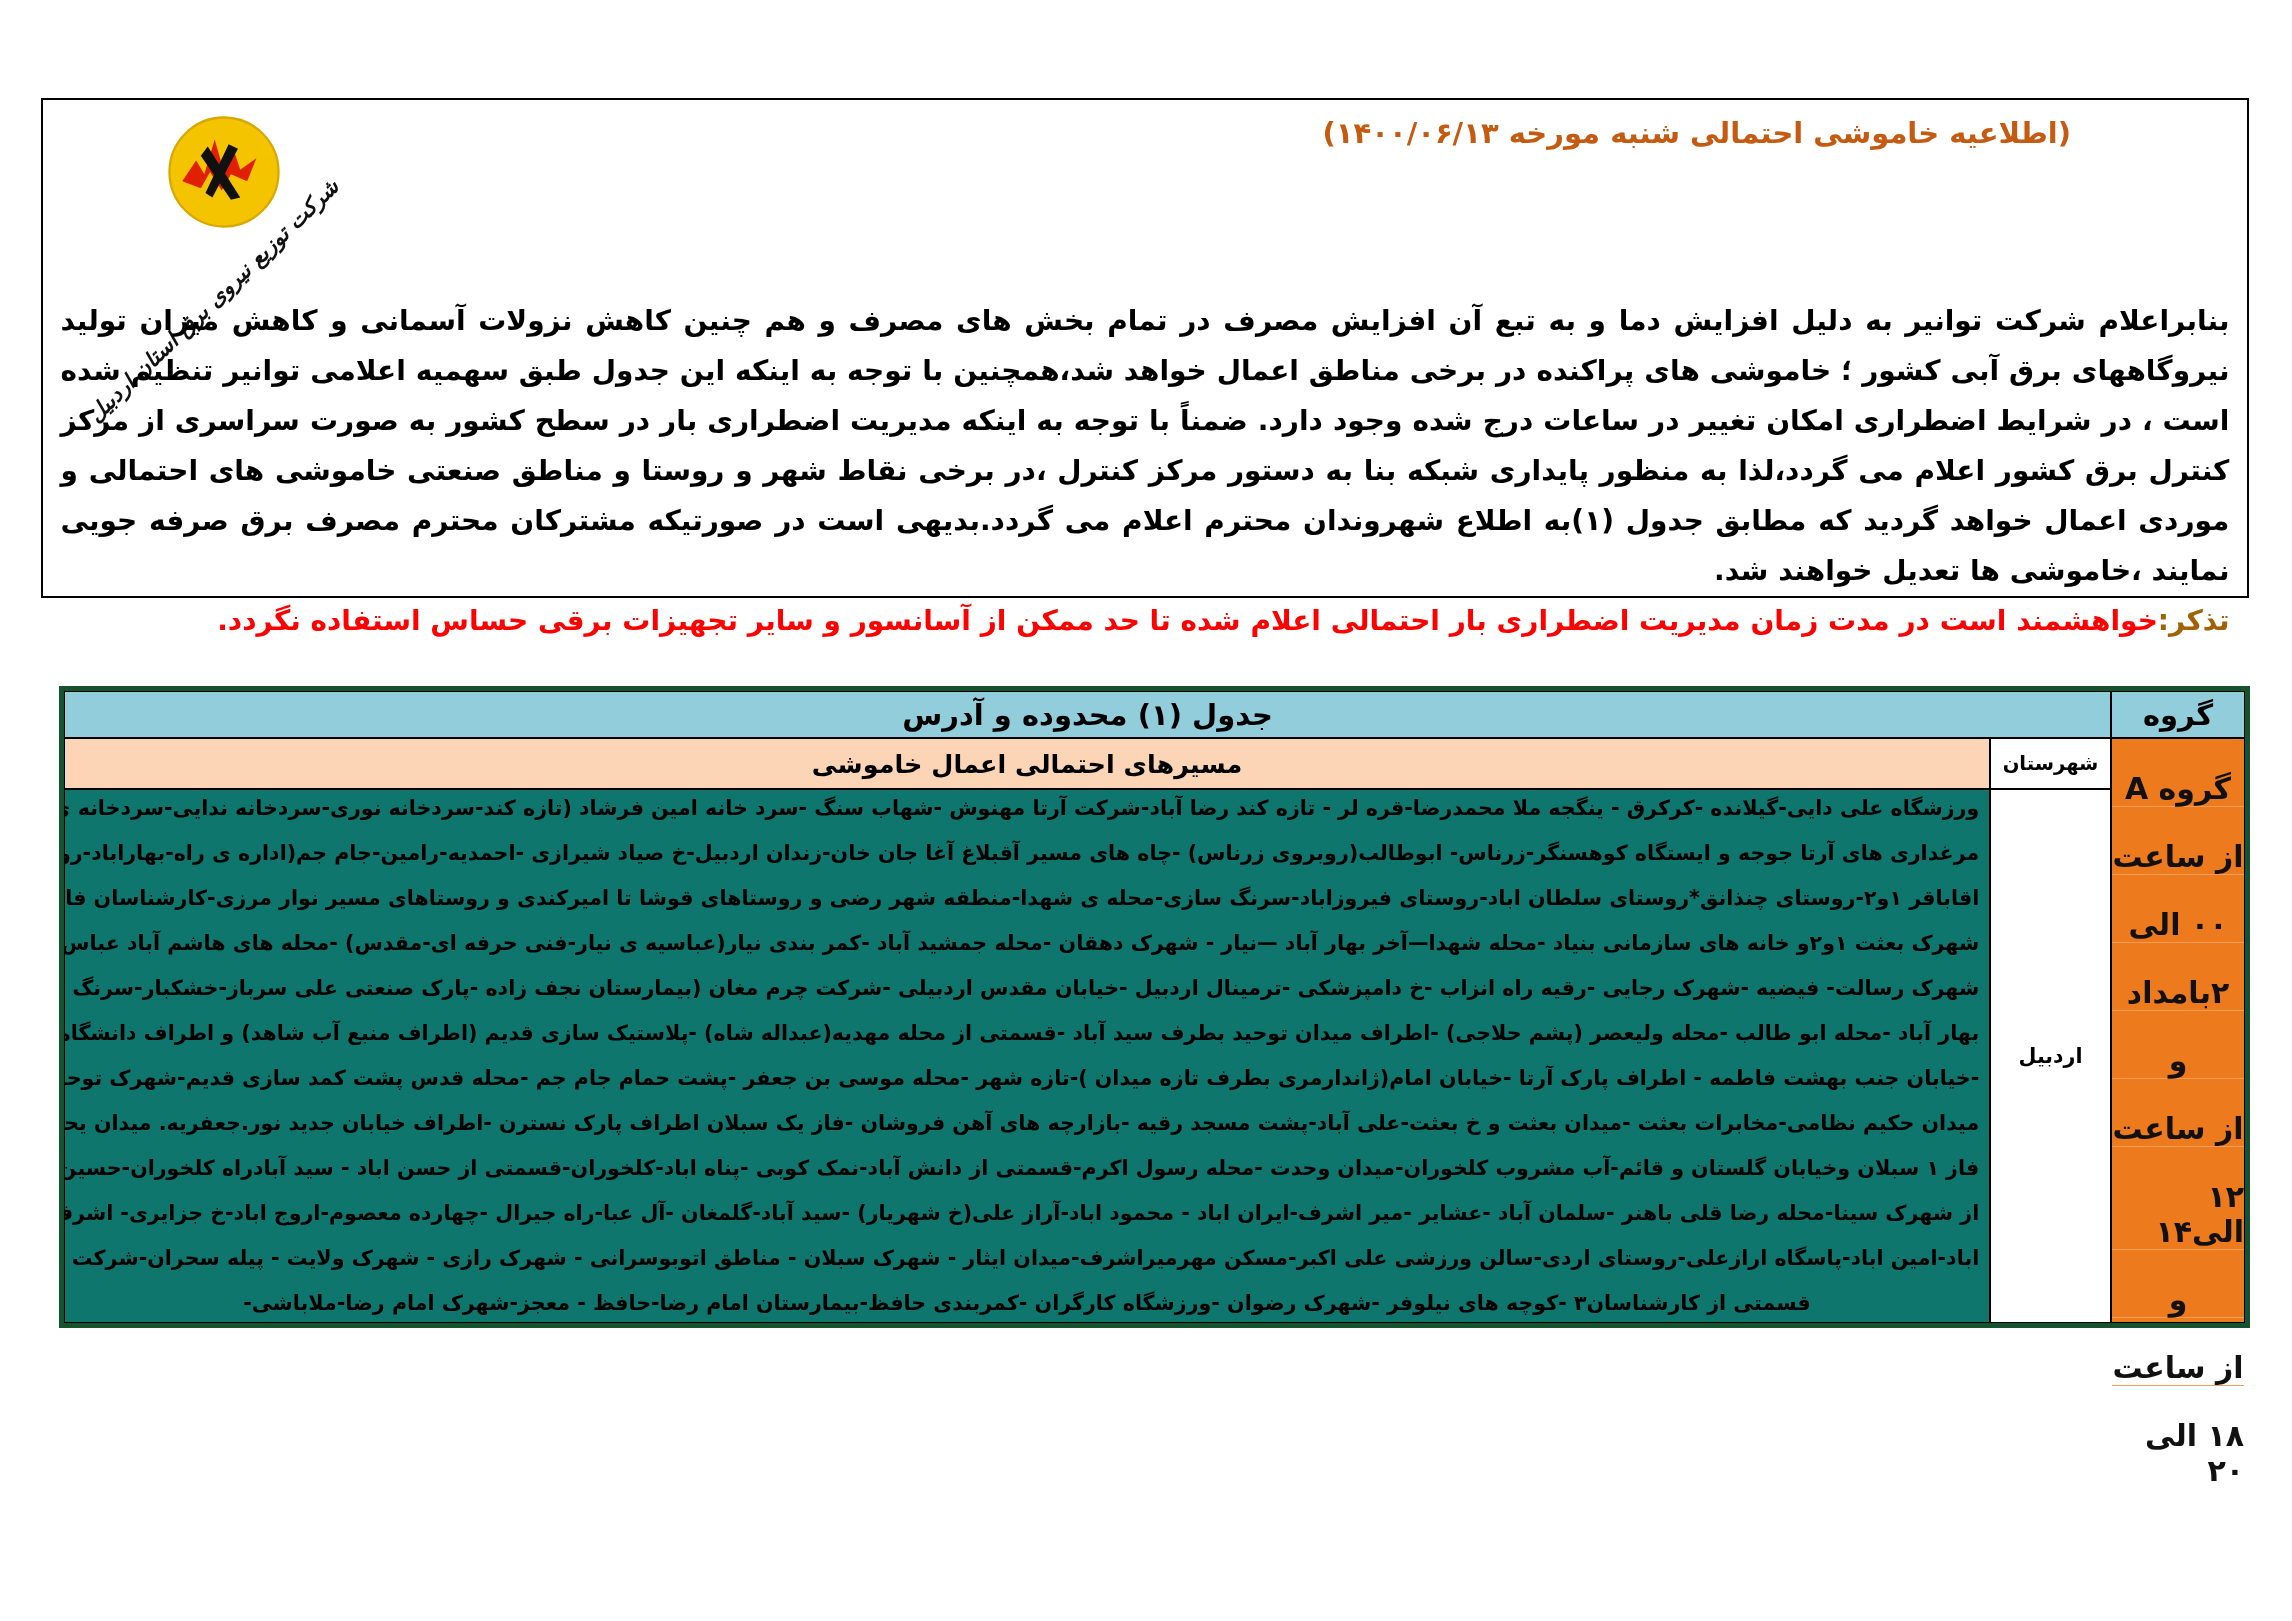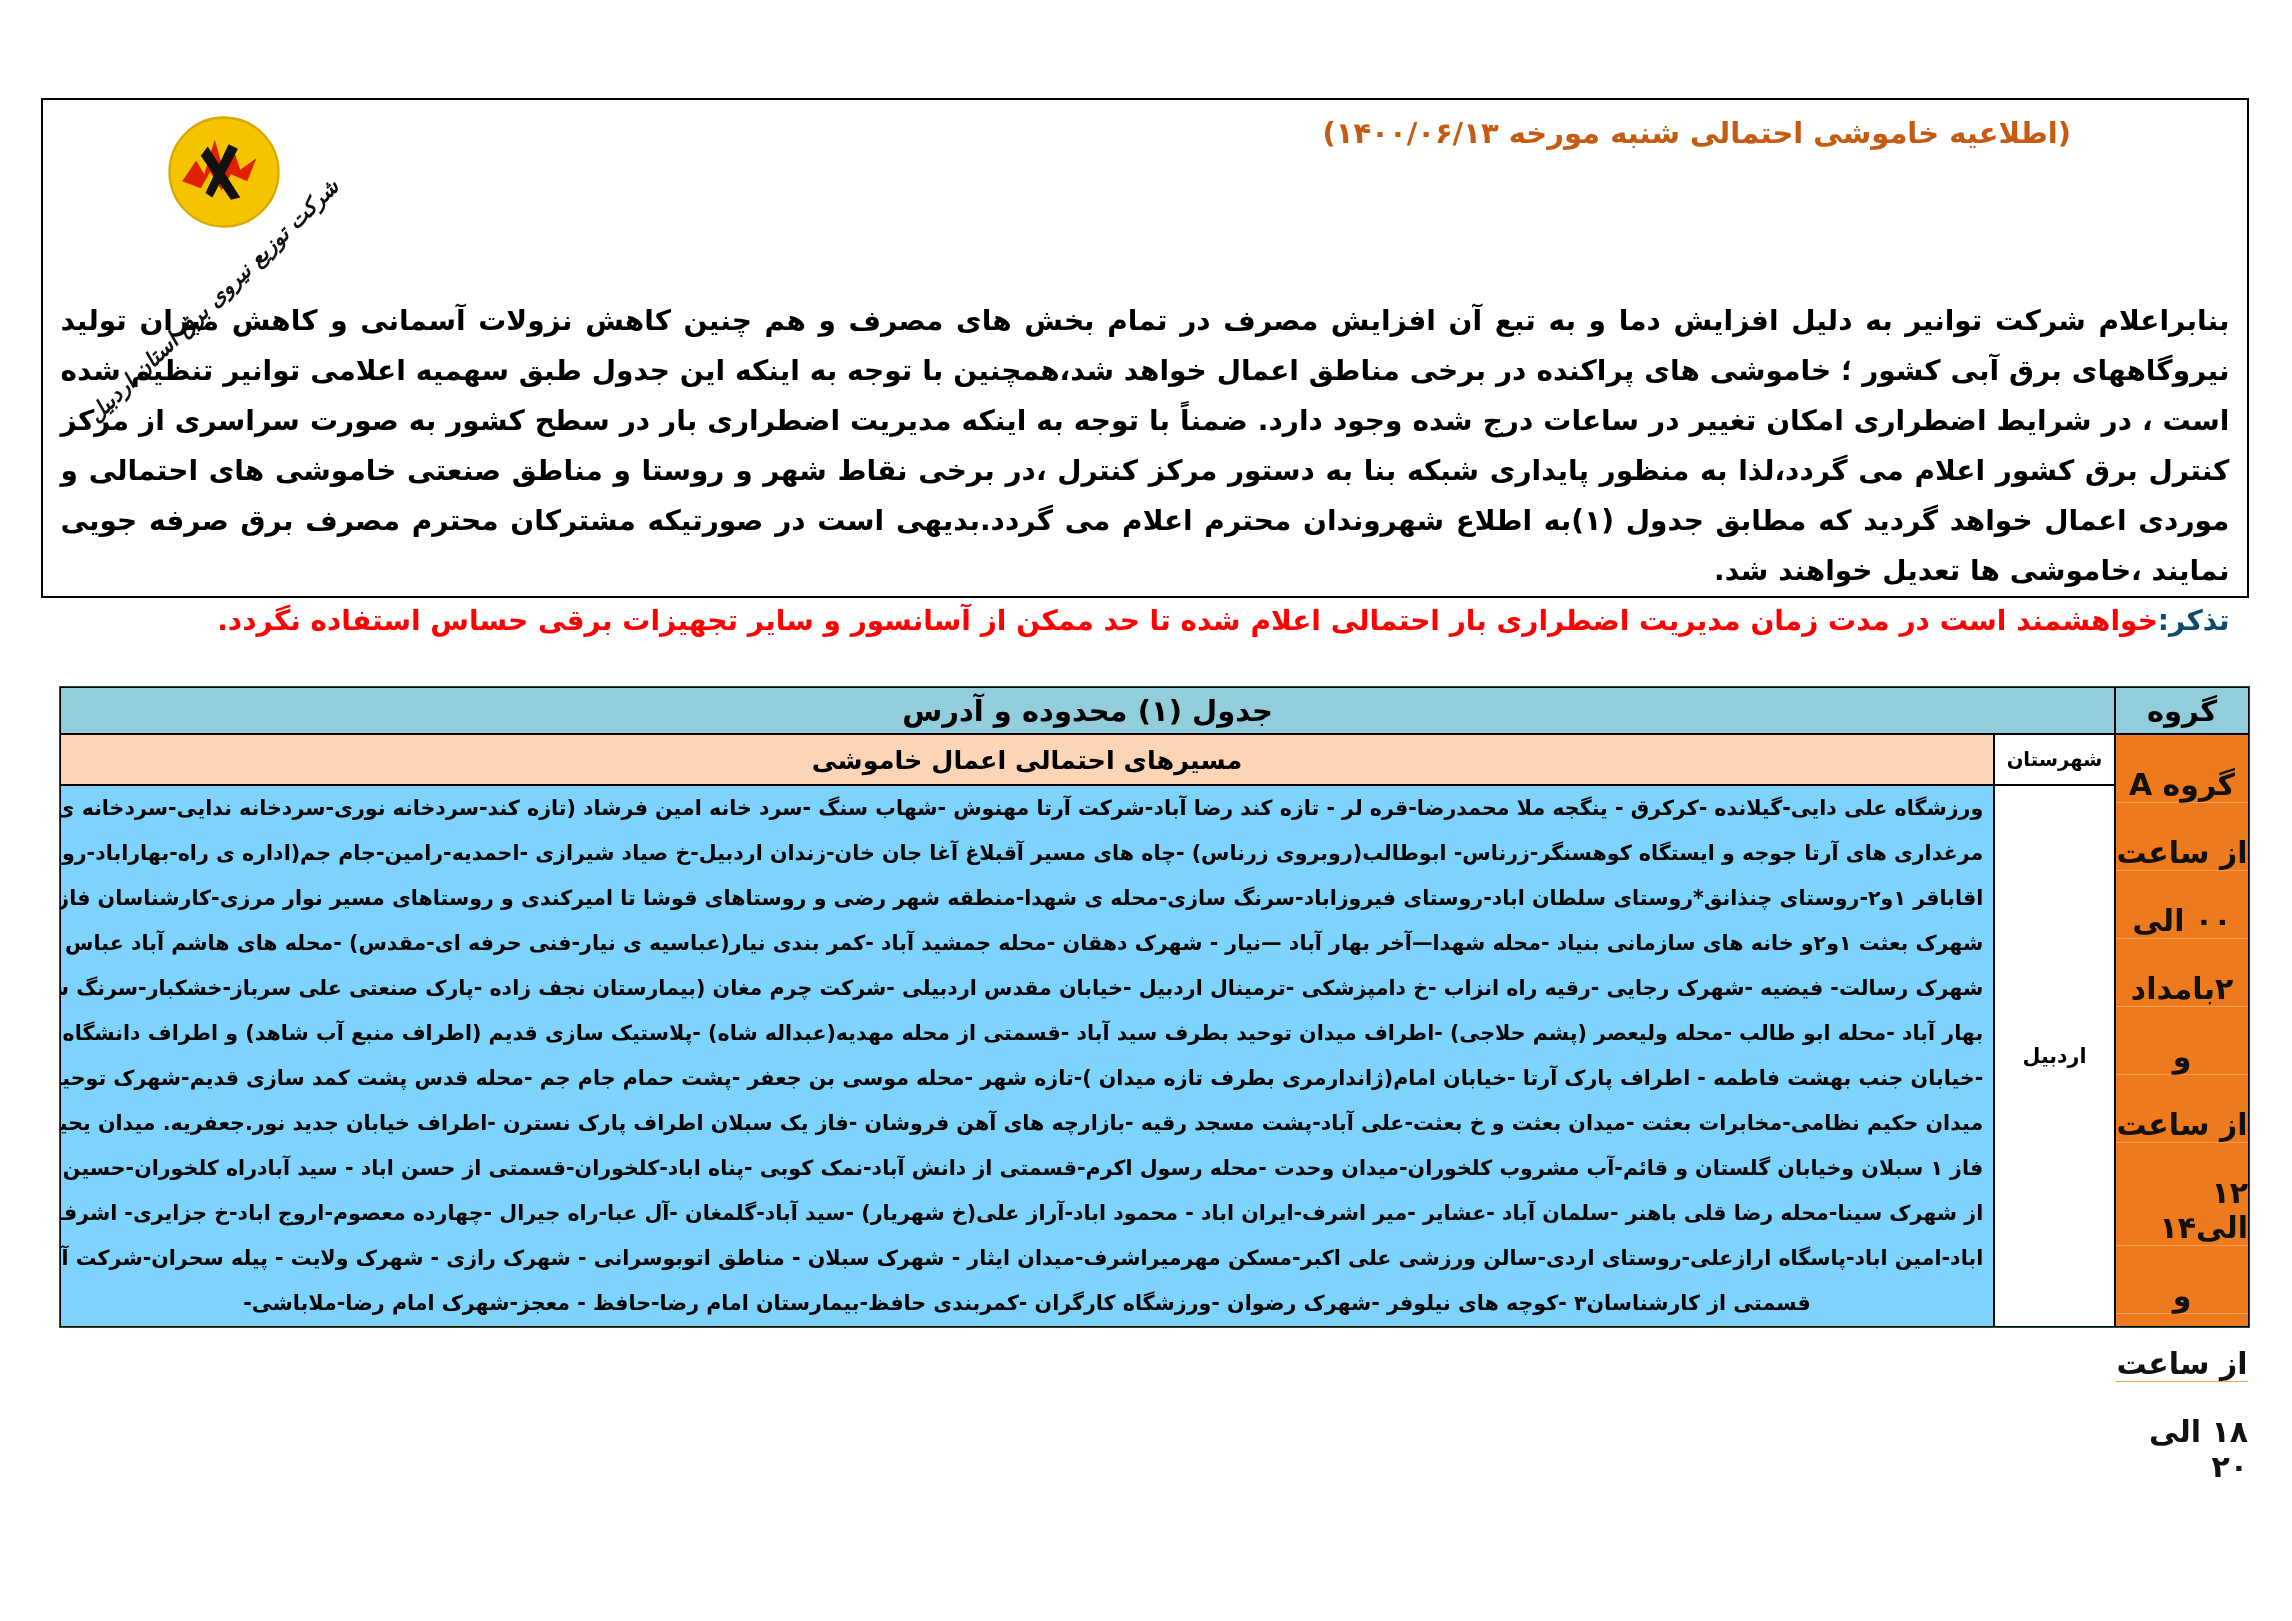--- a/index.html
+++ b/index.html
@@ -22,40 +22,40 @@
     margin:15.7px 176px 0 176px;
   }
   .paragraph{
     position:absolute;top:196px;right:17.6px;left:17.6px;
     font-weight:bold;font-size:28px;color:#000;line-height:50px;
     text-align:justify;text-align-last:right;
   }
   .notice-line{
     font-weight:bold;font-size:28px;line-height:50px;text-align:right;
   }
-  .notice-label{color:#0c4a6e;}
+  .notice-label{color:#a16207;}
   .notice-text{color:#fe0000;}
   
   .logo{
     position:absolute;top:9.8px;left:27.4px;width:225px;height:245px;
   }
   .logo svg{position:absolute;top:3.9px;left:96px;width:116px;height:116px;}
   .logo-script{
     position:absolute;top:125px;left:-13.7px;width:294px;
     transform:rotate(-44deg);transform-origin:70% 0%;
     font-style:italic;font-weight:bold;font-size:21.6px;color:#111;
     letter-spacing:1px;white-space:nowrap;
   }
   
   .outage-table{
     position:absolute;left:59px;top:686px;width:2191px;height:642px;
     display:grid;
     grid-template-columns:134px 121px 1fr;
     grid-template-rows:47px 51px 1fr;
-    border:1px solid #14532d;box-sizing:border-box;background:#7dd3fc;
+    border:5px solid #14532d;box-sizing:border-box;background:#0f766e;
   }
   .cell{border:1px solid #000;box-sizing:border-box;display:flex;align-items:center;justify-content:center;}
   .hdr-blue{background:#92cddc;font-weight:bold;font-size:29px;color:#000;}
   .cell-table-title{grid-column:2 / 4;grid-row:1;}
   .cell-group-title{grid-column:1;grid-row:1;}
   .cell-routes-title{grid-column:3;grid-row:2;background:#fbd5b5;font-weight:bold;font-size:25.5px;color:#000;}
   .cell-county-title{grid-column:2;grid-row:2;background:#ffffff;font-weight:bold;font-size:19.6px;color:#000;}
   .cell-county-value{grid-column:2;grid-row:3;background:#ffffff;font-weight:bold;font-size:20.6px;color:#000;align-items:center;text-align:right;}
   .cell-group-col{
     grid-column:1;grid-row:2 / 4;background:#ee7a1e;padding:0;

